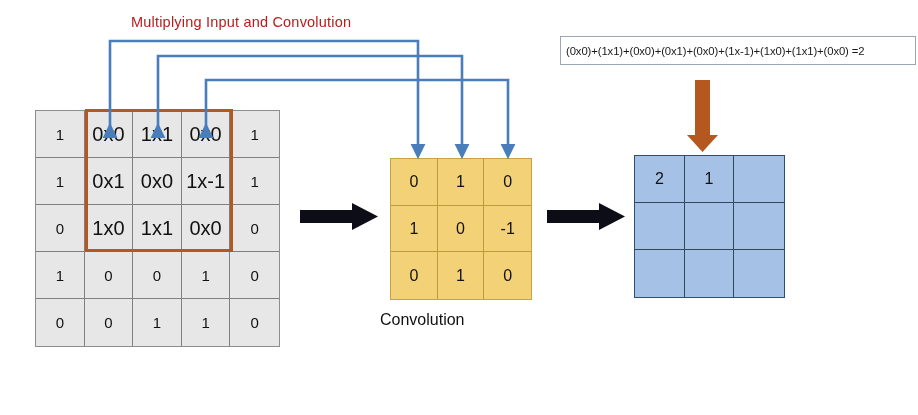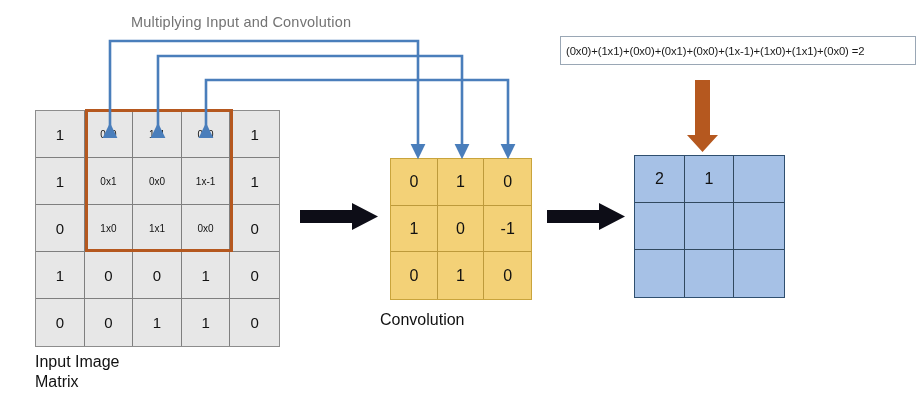--- a/index.html
+++ b/index.html
@@ -18,21 +18,21 @@
     background: #ffffff;
     overflow: hidden;
   }
 
   
   .abs { position: absolute; }
 
   
   .title-text {
     font-size: 14.5px;
-    color: #737373;
+    color: #b91c1c;
     white-space: nowrap;
     letter-spacing: .2px;
   }
   .caption-text {
     font-size: 16px;
     color: #111111;
     white-space: nowrap;
     text-align: left;
     line-height: 20px;
   }
@@ -59,21 +59,21 @@
     grid-template-rows: repeat(5, 47px);
     border: 1px solid #8d8d8d;
   }
   #input-matrix .cell {
     background: #e7e7e7;
     border-right: 1px solid #7f7f7f;
     border-bottom: 1px solid #7f7f7f;
   }
   #input-matrix .cell.lastcol { border-right: none; }
   #input-matrix .cell.lastrow { border-bottom: none; }
-  #input-matrix .cell.prod { font-size: 10px; }
+  #input-matrix .cell.prod { font-size: 20px; }
 
   
   #kernel-window {
     border: 3.5px solid #b5581f;
     box-sizing: border-box;
     pointer-events: none;
   }
 
   
   #conv-matrix {
@@ -168,24 +168,20 @@
 
     <div class="cell lastrow">0</div>
     <div class="cell lastrow">0</div>
     <div class="cell lastrow">1</div>
     <div class="cell lastrow">1</div>
     <div class="cell lastrow lastcol">0</div>
   </div>
 
   <div class="abs" id="kernel-window" style="left:85px; top:109px; width:148px; height:143px;"></div>
 
-  <div class="abs caption-text" style="left:35px; top:352px; width:243px;">
-    <div>Input Image</div>
-    <div>Matrix</div>
-  </div>
 
   <div class="matrix" id="conv-matrix" style="left:390px; top:158px;">
     <div class="cell">0</div>
     <div class="cell">1</div>
     <div class="cell lastcol">0</div>
     <div class="cell">1</div>
     <div class="cell">0</div>
     <div class="cell lastcol">-1</div>
     <div class="cell lastrow">0</div>
     <div class="cell lastrow">1</div>

